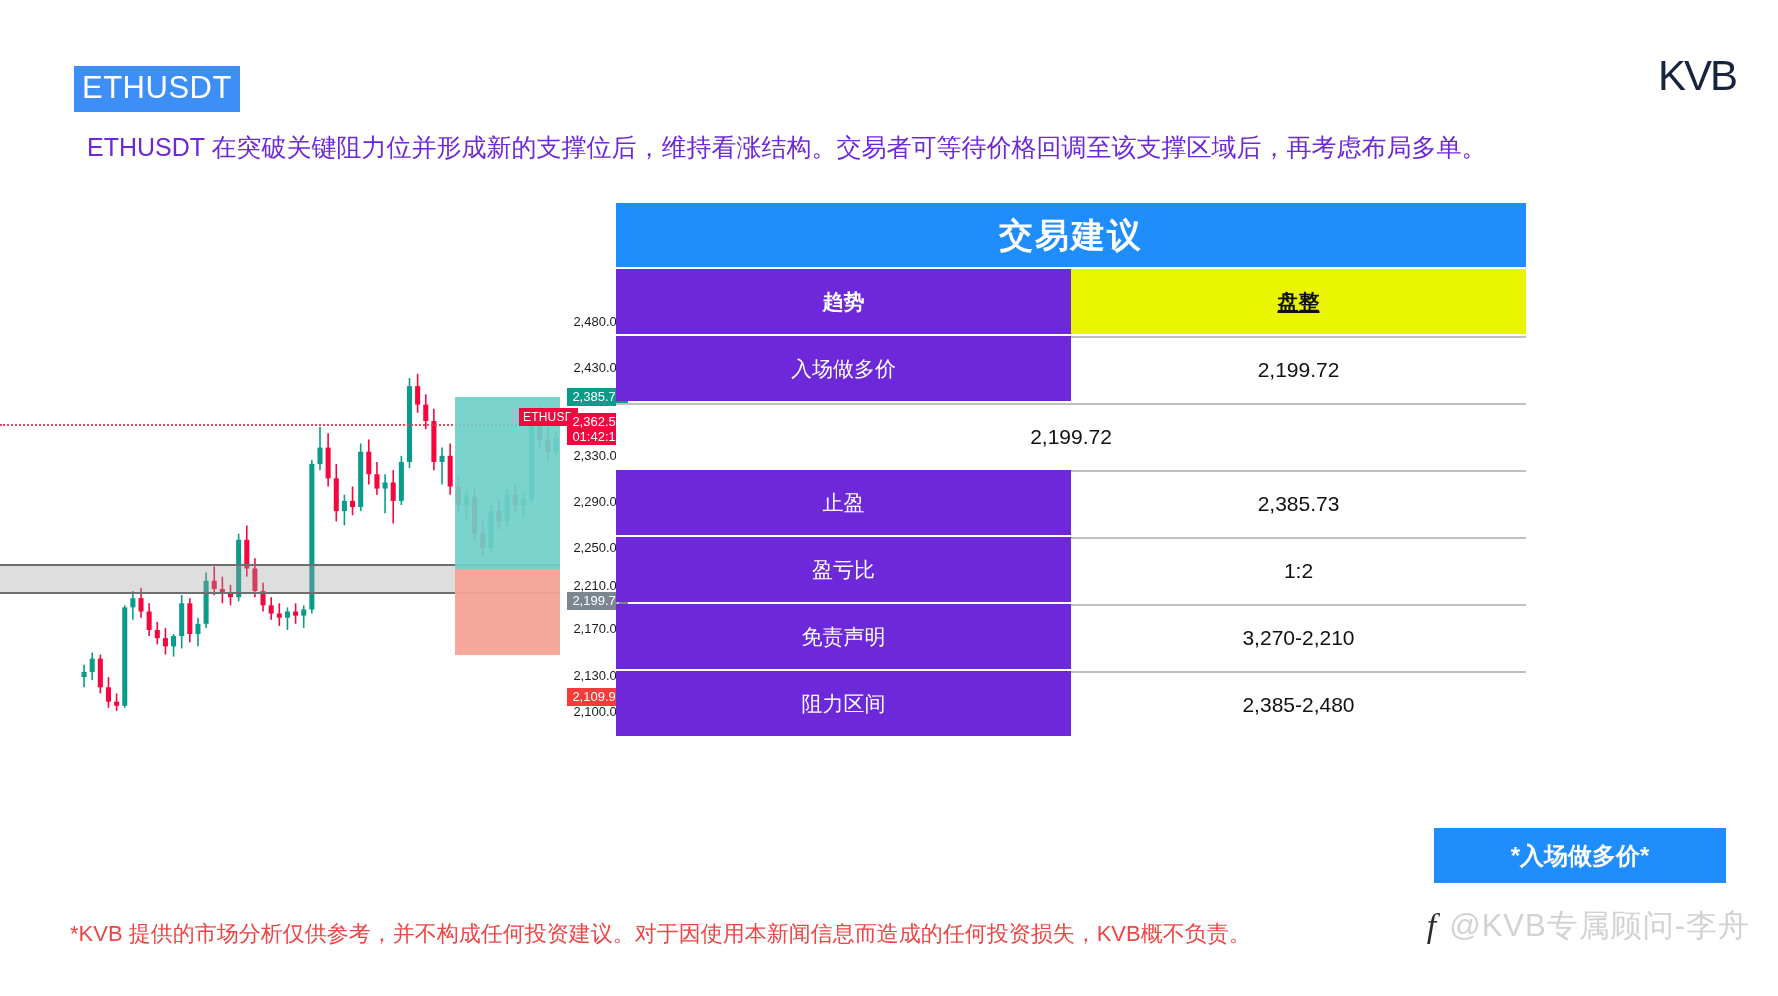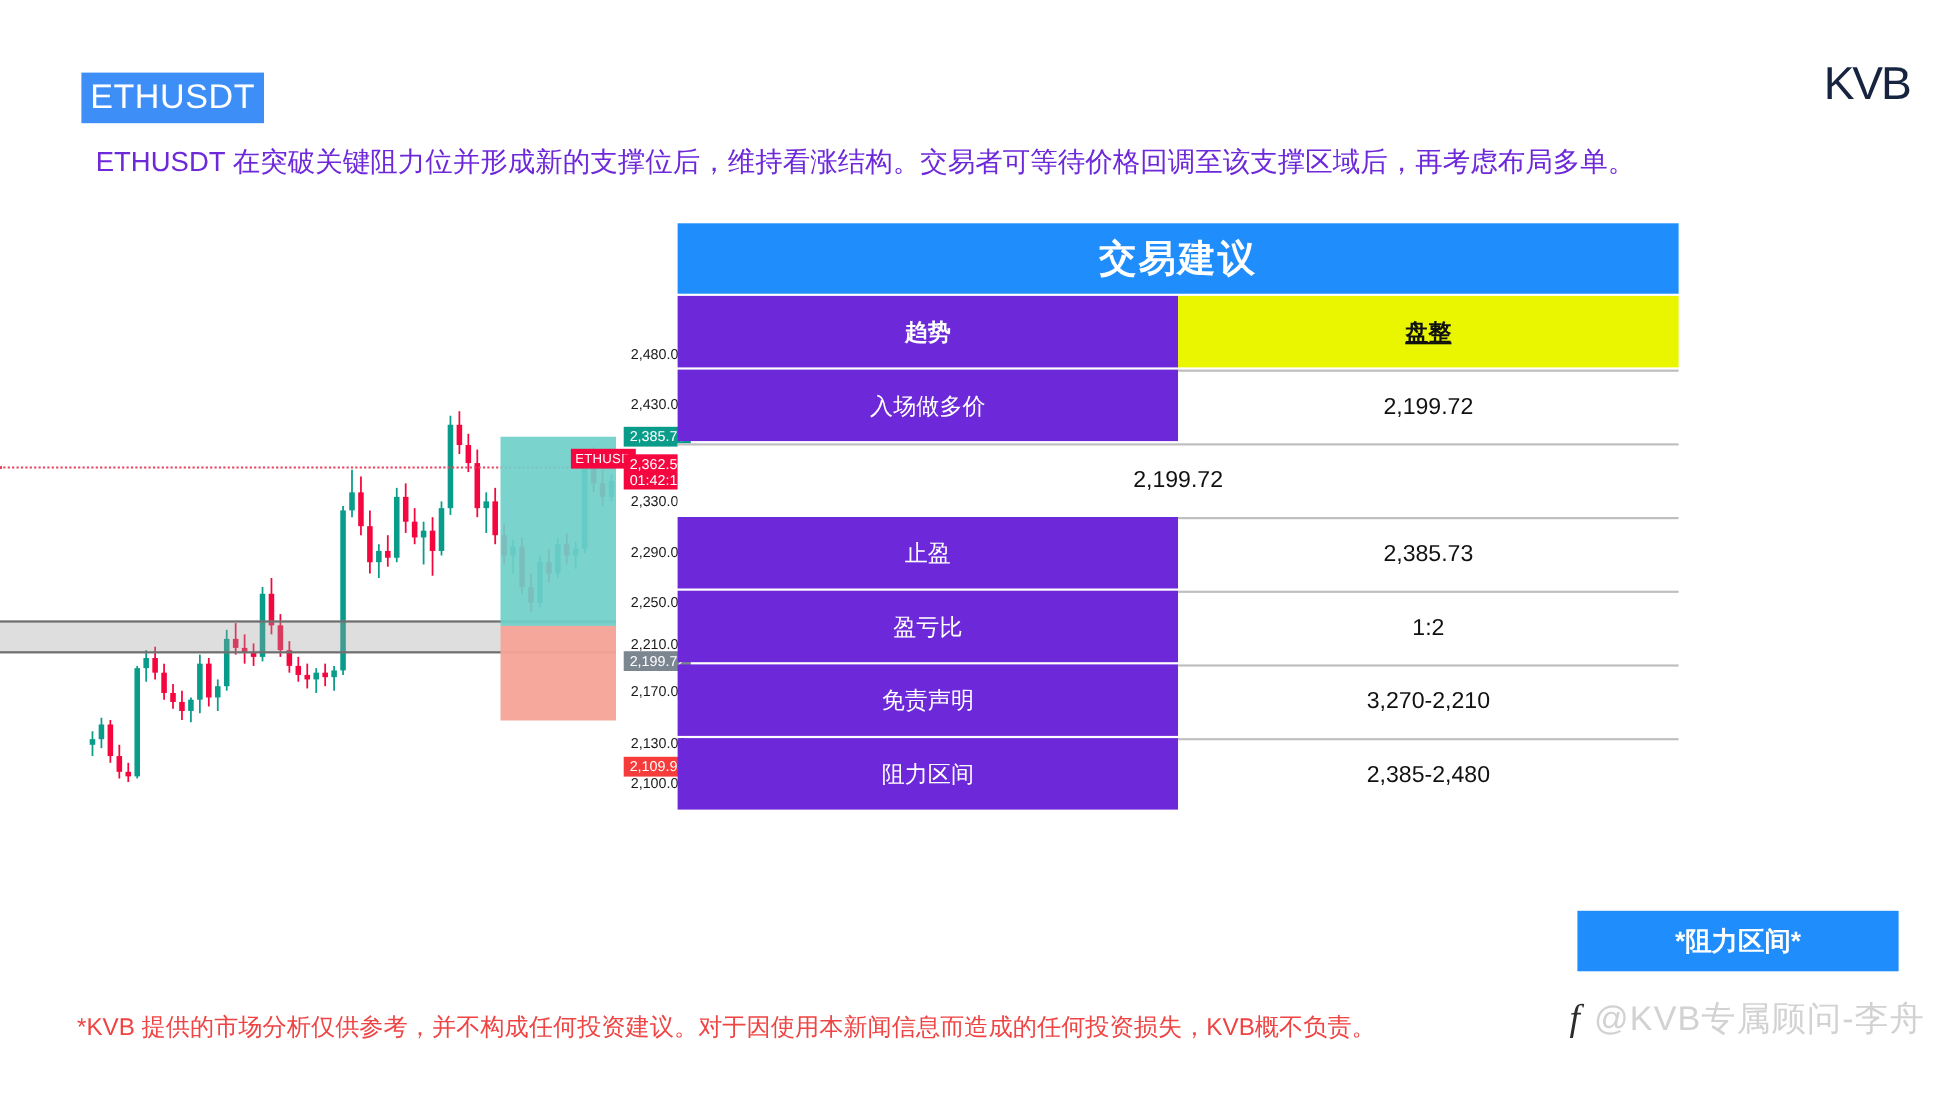--- a/index.html
+++ b/index.html
@@ -314,21 +314,21 @@
           <div class="t-cell-label">免责声明</div>
           <div class="t-cell-value">3,270-2,210</div>
         </div>
         <div class="t-row">
           <div class="t-cell-label">阻力区间</div>
           <div class="t-cell-value">2,385-2,480</div>
         </div>
       </div>
   </div>
 
-  <div class="disclaimer-btn">*阻力区间*</div>
+  <div class="disclaimer-btn">*入场做多价*</div>
 
   <div class="footer-note">*KVB 提供的市场分析仅供参考，并不构成任何投资建议。对于因使用本新闻信息而造成的任何投资损失，KVB概不负责。</div>
   <div class="watermark">
     <span class="wm-f">f</span>
     <span>@KVB专属顾问-李舟</span>
   </div>
 
 </div>
 
 </body></html>

